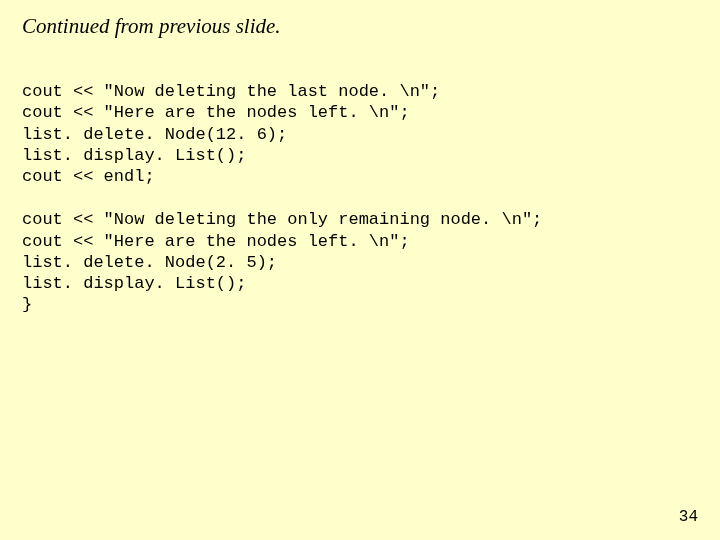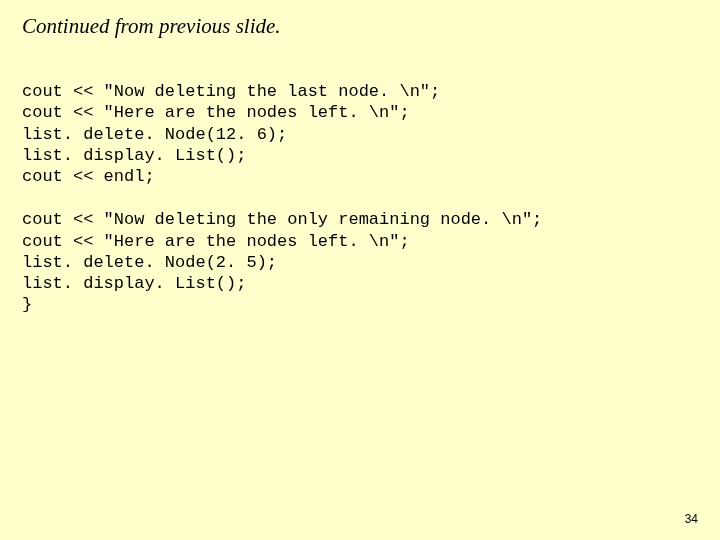--- a/index.html
+++ b/index.html
@@ -32,23 +32,23 @@
       font-size: 17px;
       color: #000000;
       white-space: pre;
       line-height: 1.25;
       margin-bottom: 22px;
     }
     .page-number {
       position: absolute;
       bottom: 14px;
       right: 22px;
-      font-size: 12px;
+      font-size: 16px;
       color: #000000;
-      font-family: Liberation Sans, sans-serif;
+      font-family: Liberation Mono, monospace;
     }
   </style>
 </head>
 <body>
 
 <div class="slide">
   <div class="header-note">Continued from previous slide.</div>
   <div class="code-block">cout &lt;&lt; "Now deleting the last node. \n";
 cout &lt;&lt; "Here are the nodes left. \n";
 list. delete. Node(12. 6);

